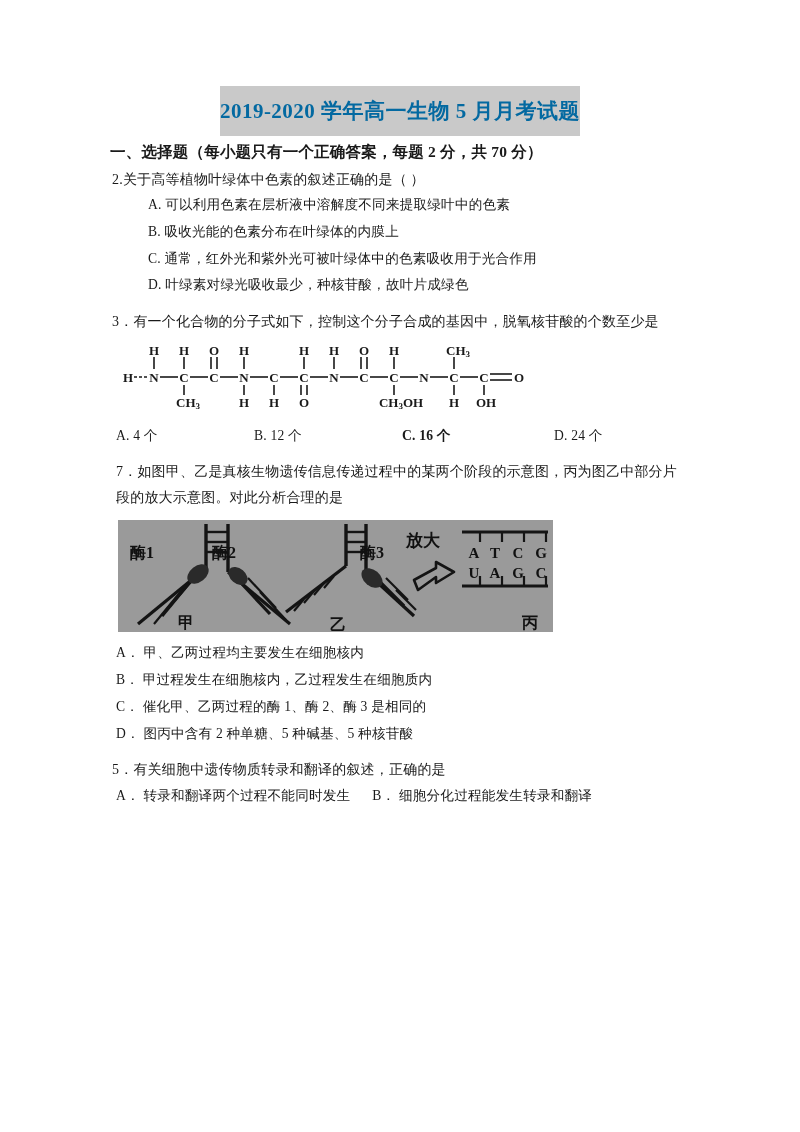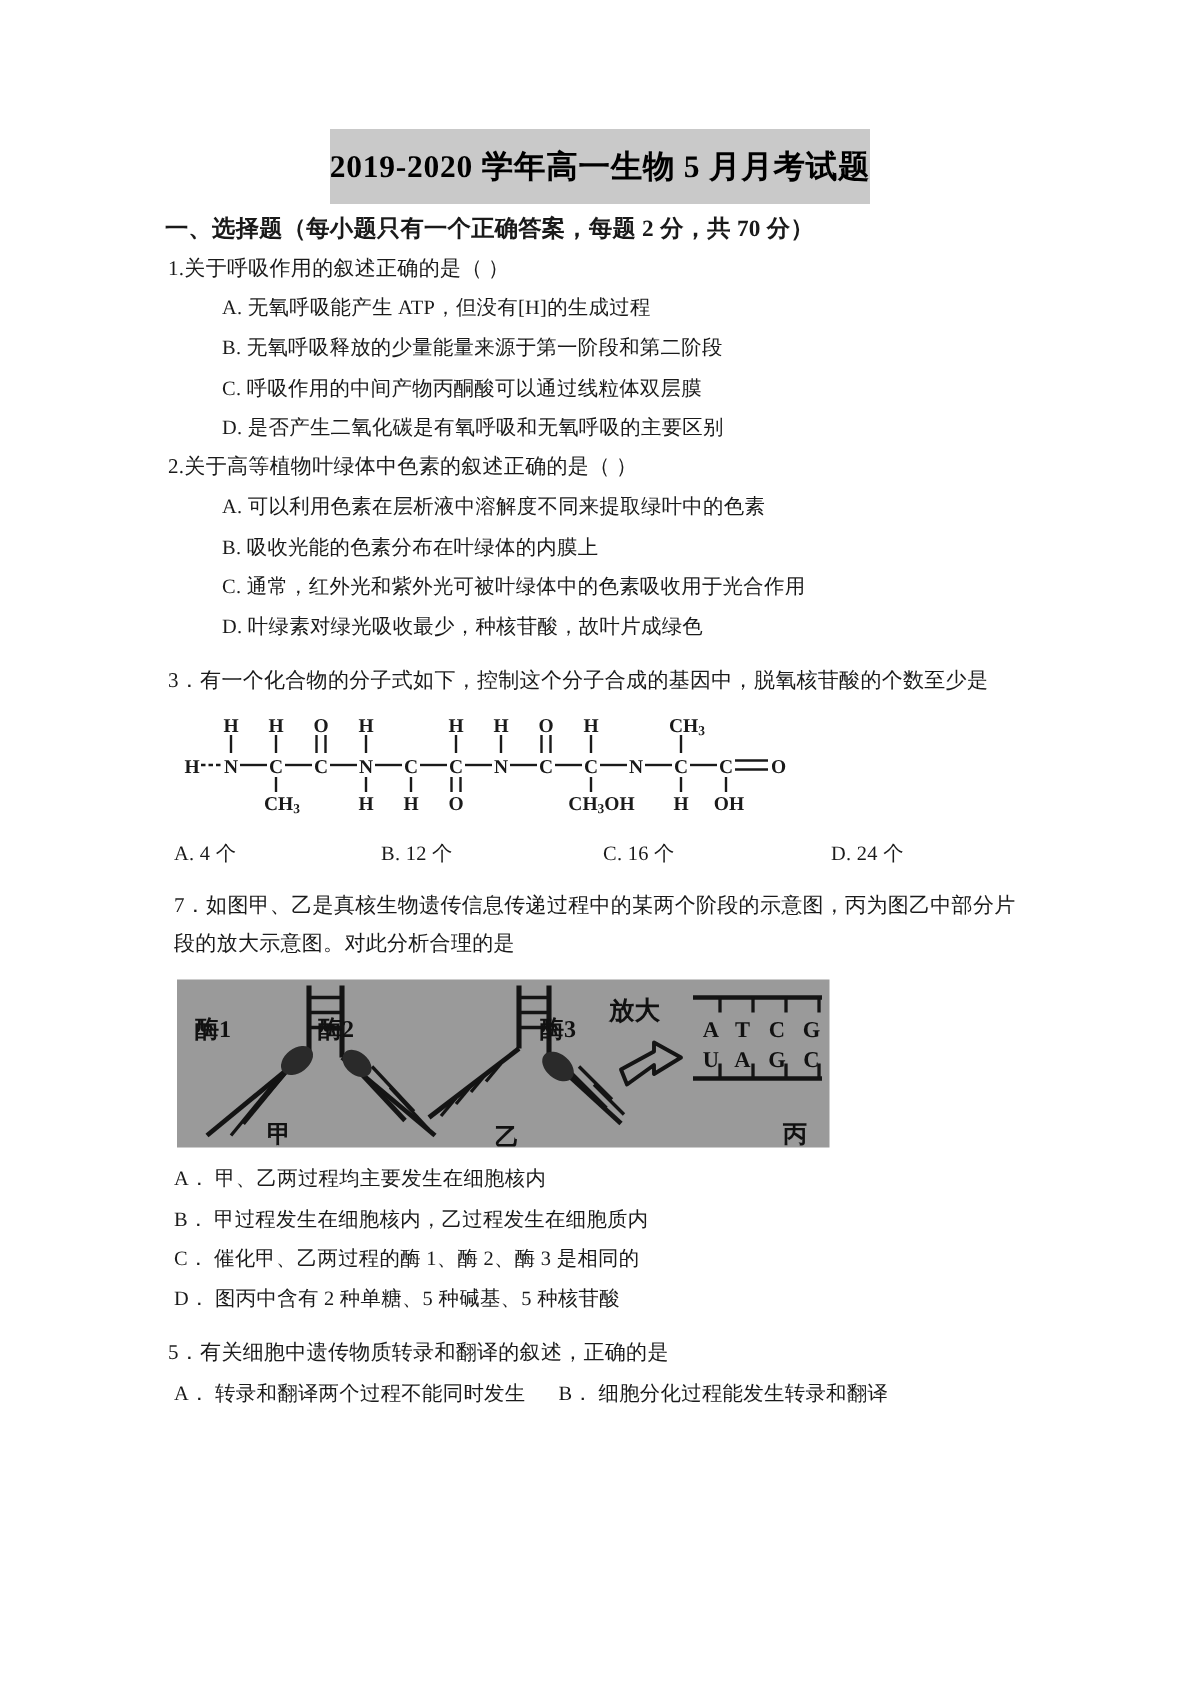--- a/index.html
+++ b/index.html
@@ -26,21 +26,21 @@
   
   .doc-title-wrap {
     text-align: center;
     margin-top: 96px;
     margin-bottom: 14px;
   }
   .doc-title {
     display: inline;
     font-size: 21px;
     font-weight: bold;
-    color: #000000;
+    color: #0369a1;
     background: #c9c9c9;
     letter-spacing: 0.5px;
     line-height: 1.5;
     padding: 13px 0;
   }
 
   
   .section-heading {
     font-size: 15.5px;
     font-weight: bold;
@@ -73,21 +73,21 @@
   .opt-inline-gap.wide { width: 40px; }
 
   .opts-row {
     font-size: 13.6px;
     margin: 0 0 6px 116px;
     letter-spacing: 0.2px;
   }
   .opts-row span.cell { display: inline-block; }
   .opts-row .c1 { width: 138px; }
   .opts-row .c2 { width: 148px; }
-  .opts-row .c3 { width: 152px; }
+  .opts-row .c3 { width: 152px; font-weight: bold; }
 
   .spacer-sm { height: 10px; }
 
   
   .chem-figure {
     margin: 10px 0 6px 0;
     padding-left: 120px;
     height: 78px;
     position: relative;
   }
@@ -107,27 +107,20 @@
 <body>
 
 <div class="page">
 
   <div class="doc-title-wrap">
     <span class="doc-title">2019-2020 学年高一生物 5 月月考试题</span>
   </div>
 
   <div class="section-heading">一、选择题（每小题只有一个正确答案，每题 2 分，共 70 分）</div>
 
-  <div class="qblock">
-    <div class="qstem">1.关于呼吸作用的叙述正确的是（      ）</div>
-    <div class="opt">A. 无氧呼吸能产生 ATP，但没有[H]的生成过程</div>
-    <div class="opt">B. 无氧呼吸释放的少量能量来源于第一阶段和第二阶段</div>
-    <div class="opt">C. 呼吸作用的中间产物丙酮酸可以通过线粒体双层膜</div>
-    <div class="opt">D. 是否产生二氧化碳是有氧呼吸和无氧呼吸的主要区别</div>
-  </div>
 
   <div class="qblock">
     <div class="qstem">2.关于高等植物叶绿体中色素的叙述正确的是（      ）</div>
     <div class="opt">A. 可以利用色素在层析液中溶解度不同来提取绿叶中的色素</div>
     <div class="opt">B. 吸收光能的色素分布在叶绿体的内膜上</div>
     <div class="opt">C. 通常，红外光和紫外光可被叶绿体中的色素吸收用于光合作用</div>
     <div class="opt">D. 叶绿素对绿光吸收最少，种核苷酸，故叶片成绿色</div>
   </div>
 
   <div class="spacer-sm"></div>

